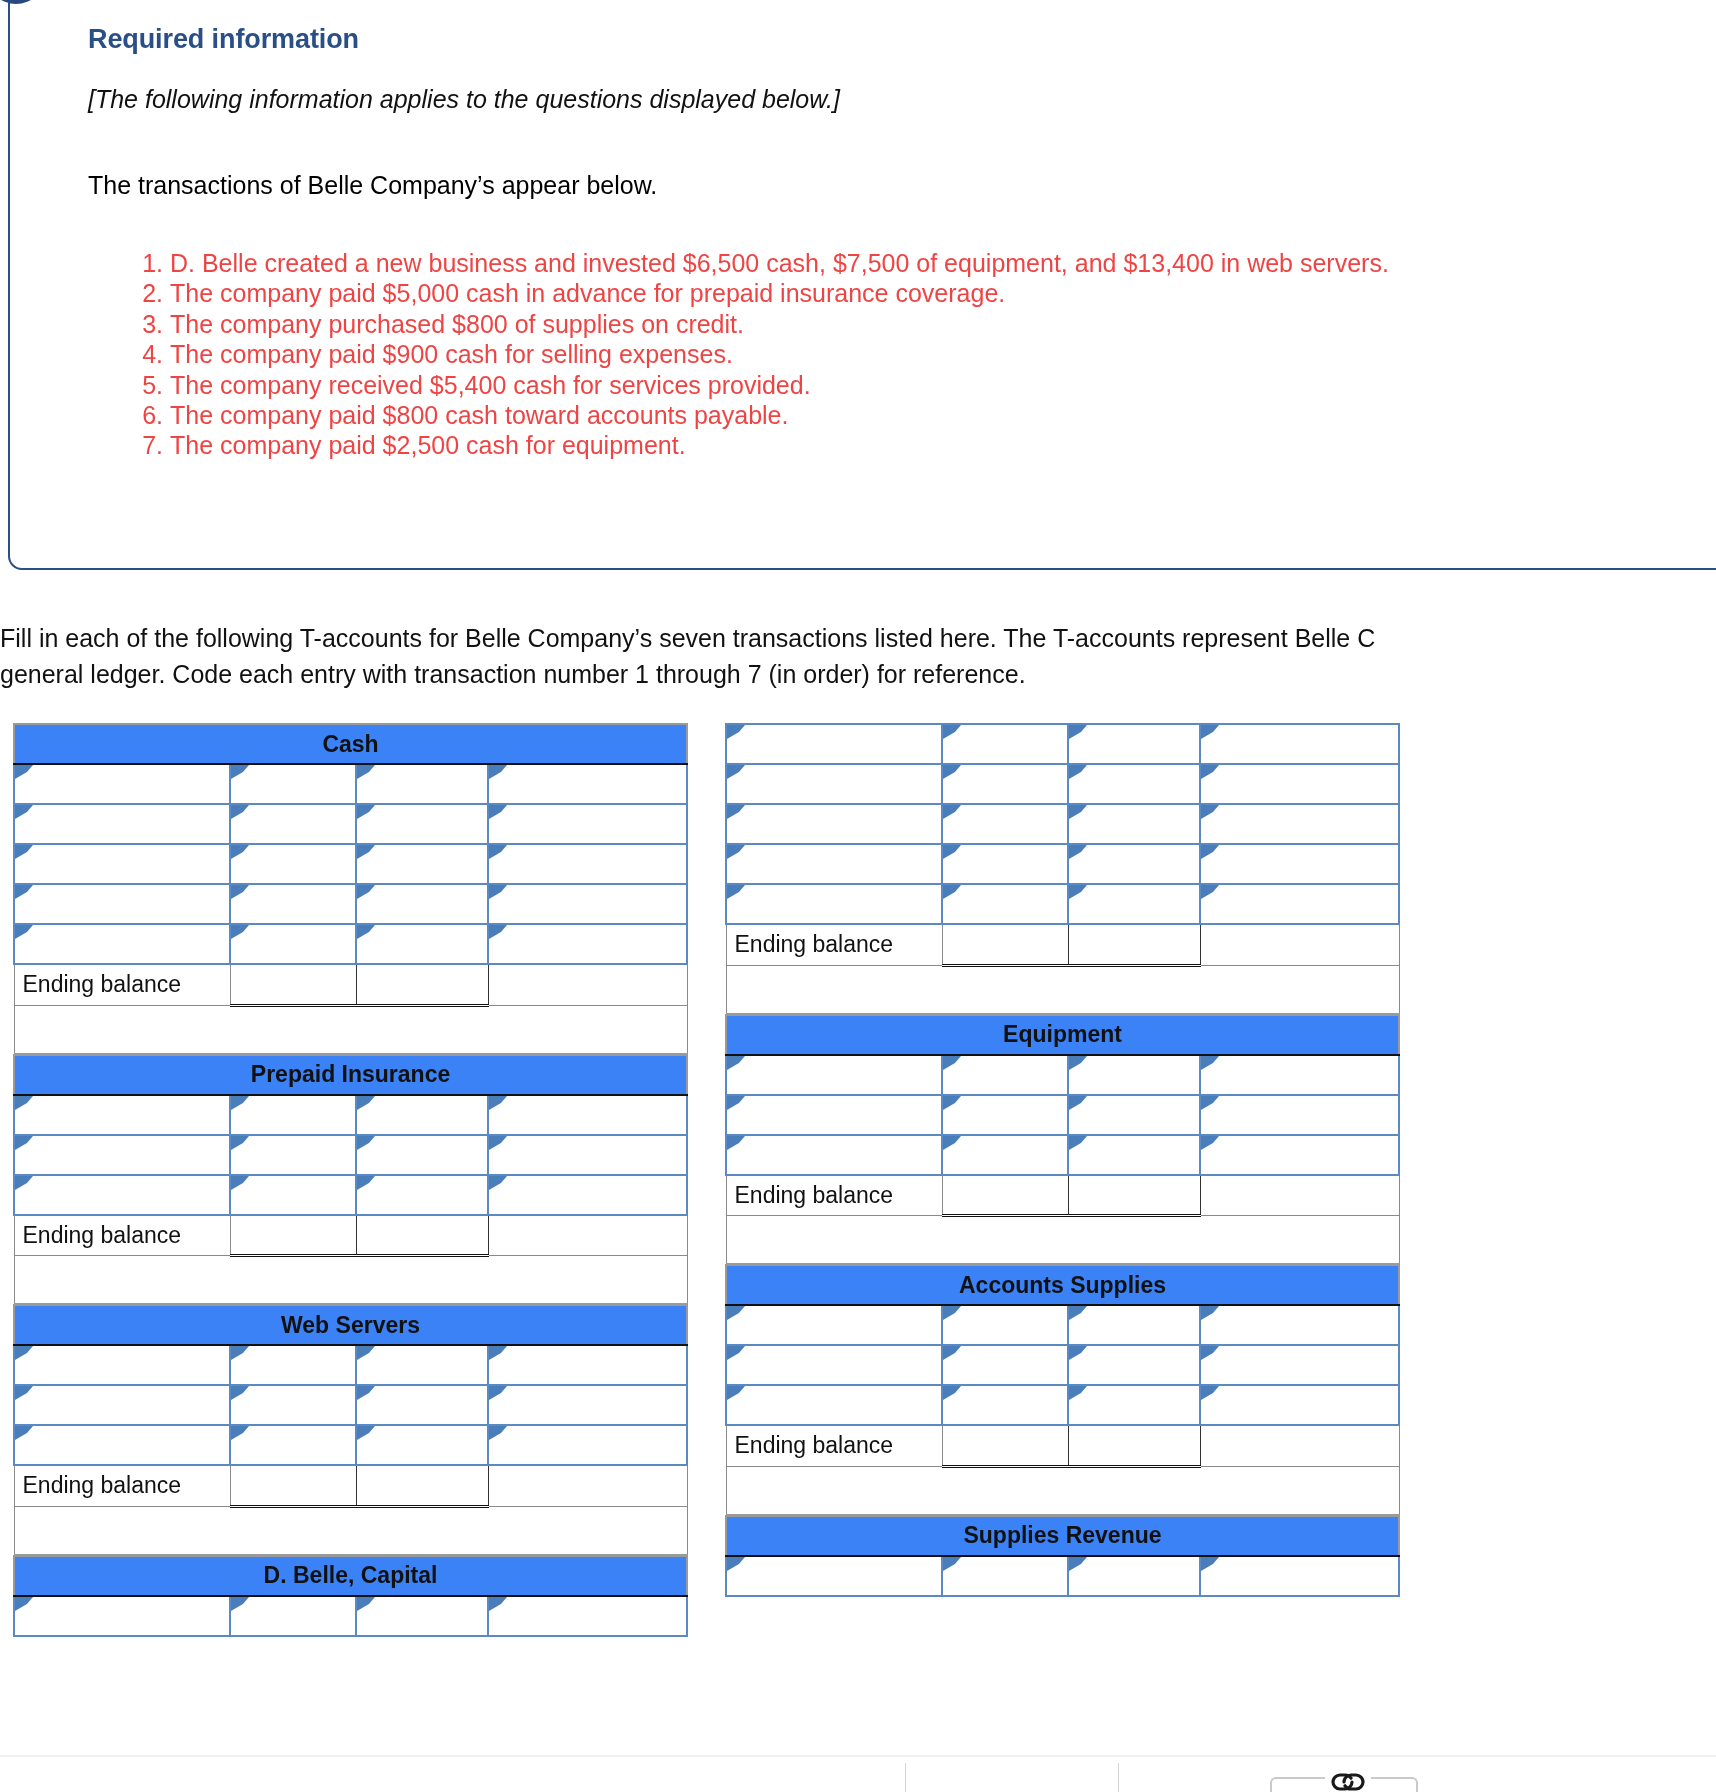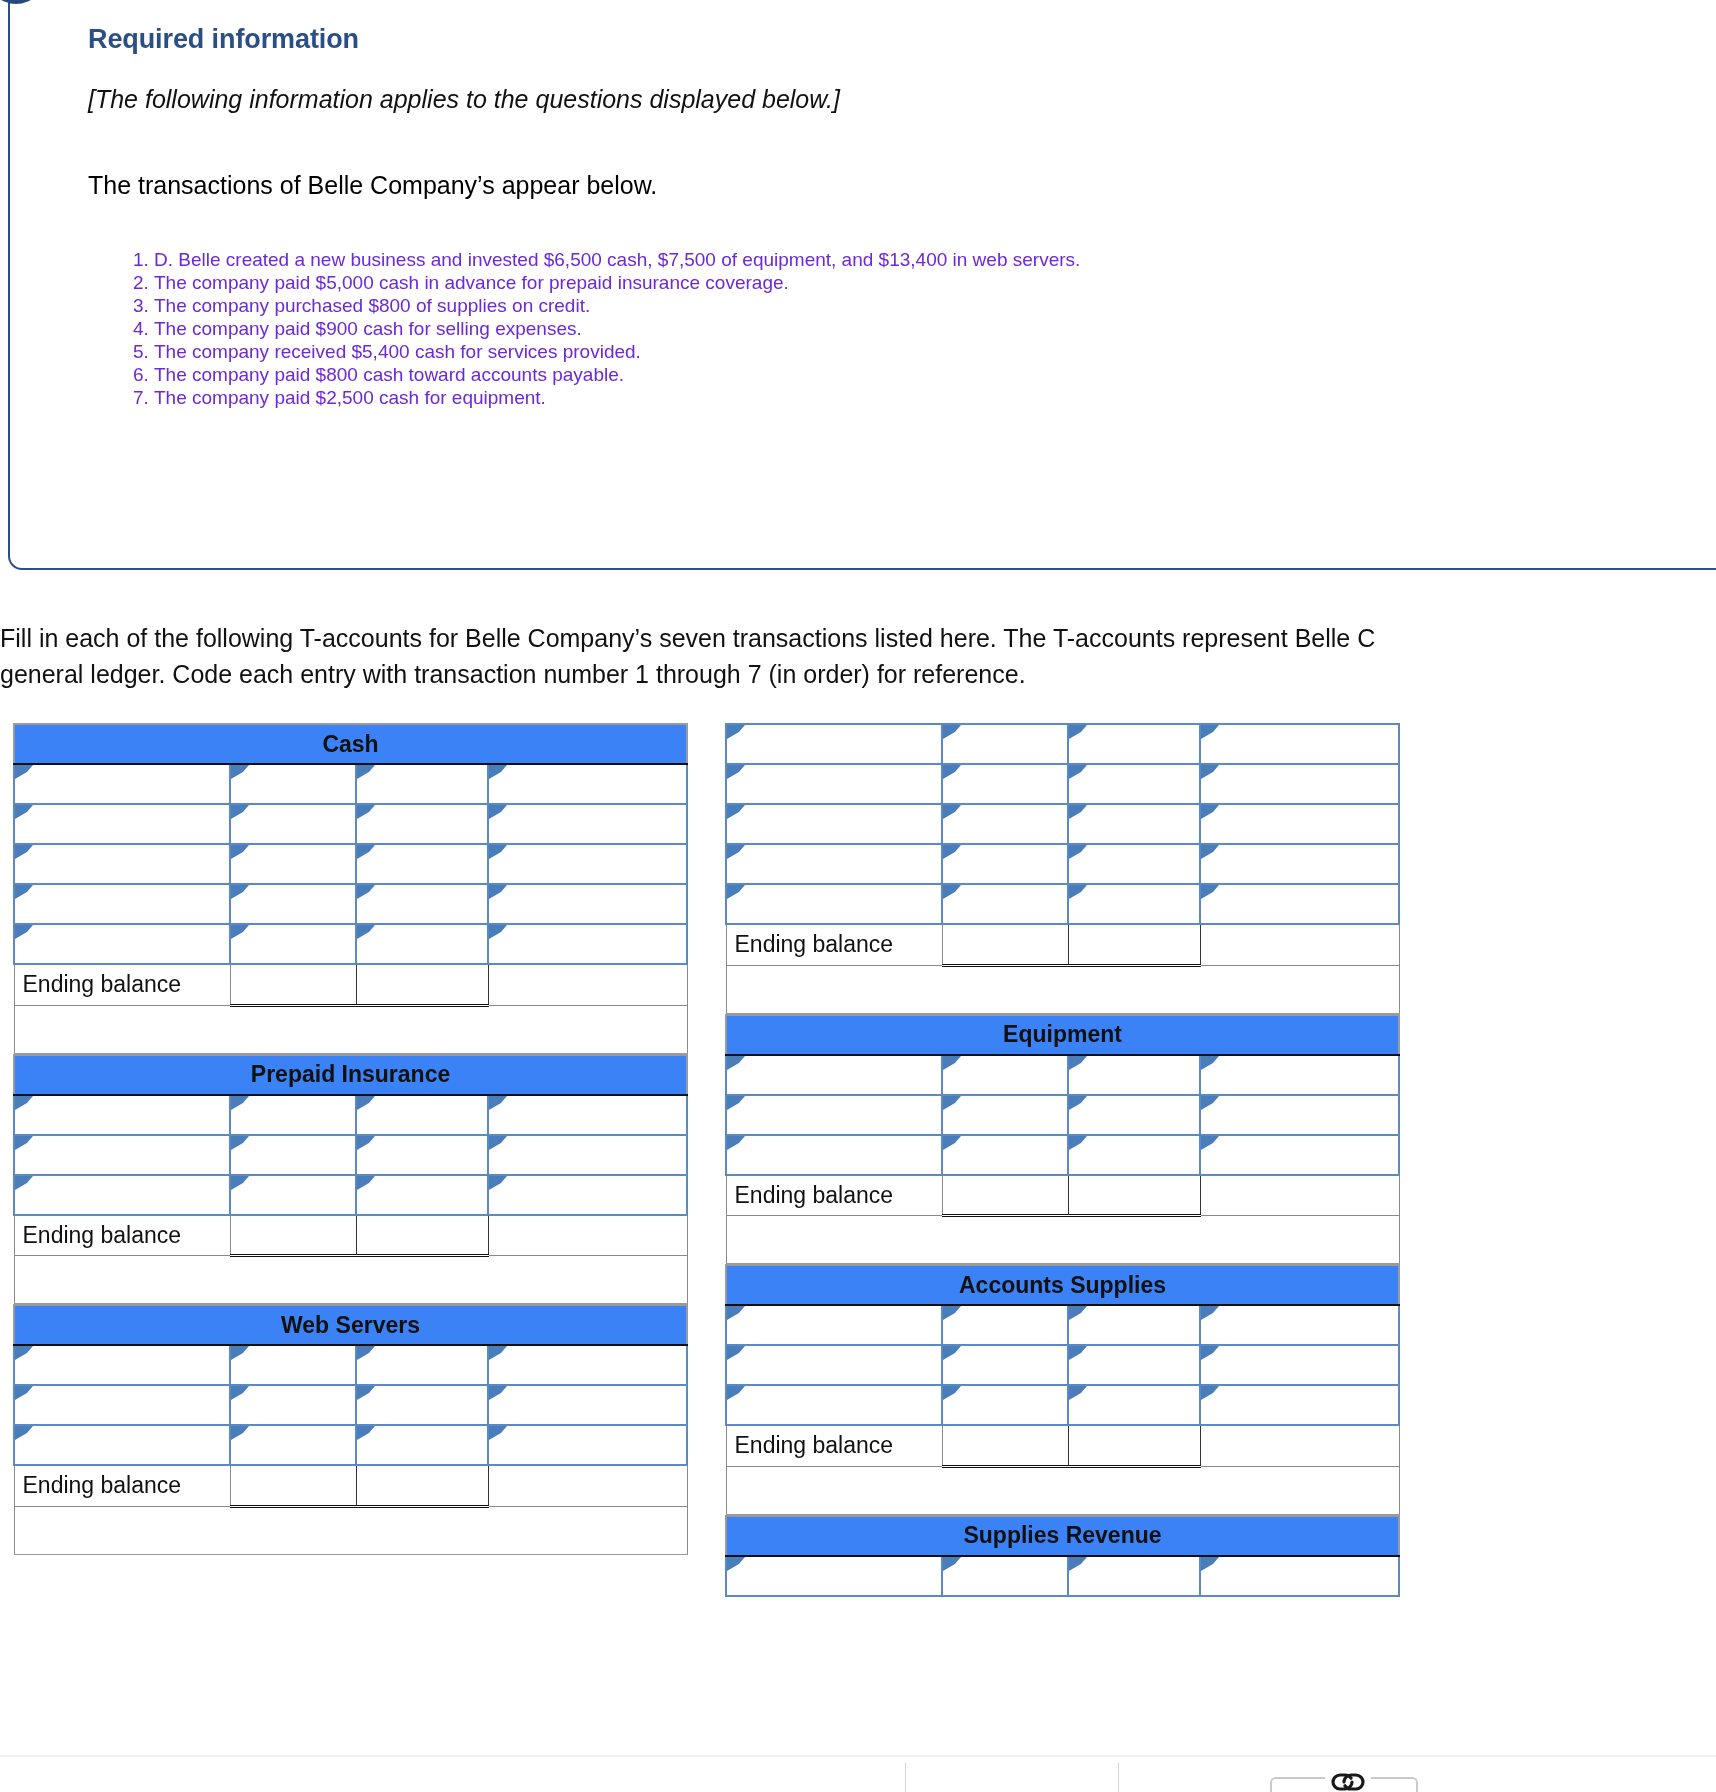--- a/index.html
+++ b/index.html
@@ -42,24 +42,24 @@
     font-size: 25px;
     color: #111;
     margin: 0 0 57px 0;
   }
   .req-intro {
     font-size: 25px;
     color: #000000;
     margin: 0 0 48px 0;
   }
   ol.txlist {
-    margin: 0;
+    margin: 16px;
     padding-left: 66px;
-    font-size: 19px;
-    color: #6d28d9;
+    font-size: 25px;
+    color: #ef4444;
     line-height: 1.215;
   }
   ol.txlist li { margin: 0; padding: 0; white-space: nowrap; }
 
   
   .instruction {
     position: absolute;
     left: 0px; top: 620px;
     width: 1760px;
     font-size: 25px;
@@ -430,20 +430,47 @@
               <td class="lbl">Ending balance</td>
               <td class="amt"></td>
               <td class="amt c3"></td>
               <td class="blank"></td>
             </tr>
             <tr class="spacer-row">
               <td colspan="4"></td>
             </tr>
           </tbody>
         </table>
+        <table class="tacct">
+          <colgroup>
+            <col style="width: 216px;">
+            <col style="width: 126px;">
+            <col style="width: 132px;">
+            <col style="width: 199px;">
+          </colgroup>
+          <tbody>
+            <tr>
+              <td class="acct-head" colspan="4">D. Belle, Capital</td>
+            </tr>
+            <tr class="entry-row">
+              <td class="cell">
+                <span class="tri"></span>
+              </td>
+              <td class="cell">
+                <span class="tri"></span>
+              </td>
+              <td class="cell c3">
+                <span class="tri"></span>
+              </td>
+              <td class="cell">
+                <span class="tri"></span>
+              </td>
+            </tr>
+          </tbody>
+        </table>
       </div>
     <div class="ledger-col">
         <table class="tacct">
           <colgroup>
             <col style="width: 216px;">
             <col style="width: 126px;">
             <col style="width: 132px;">
             <col style="width: 199px;">
           </colgroup>
           <tbody>

